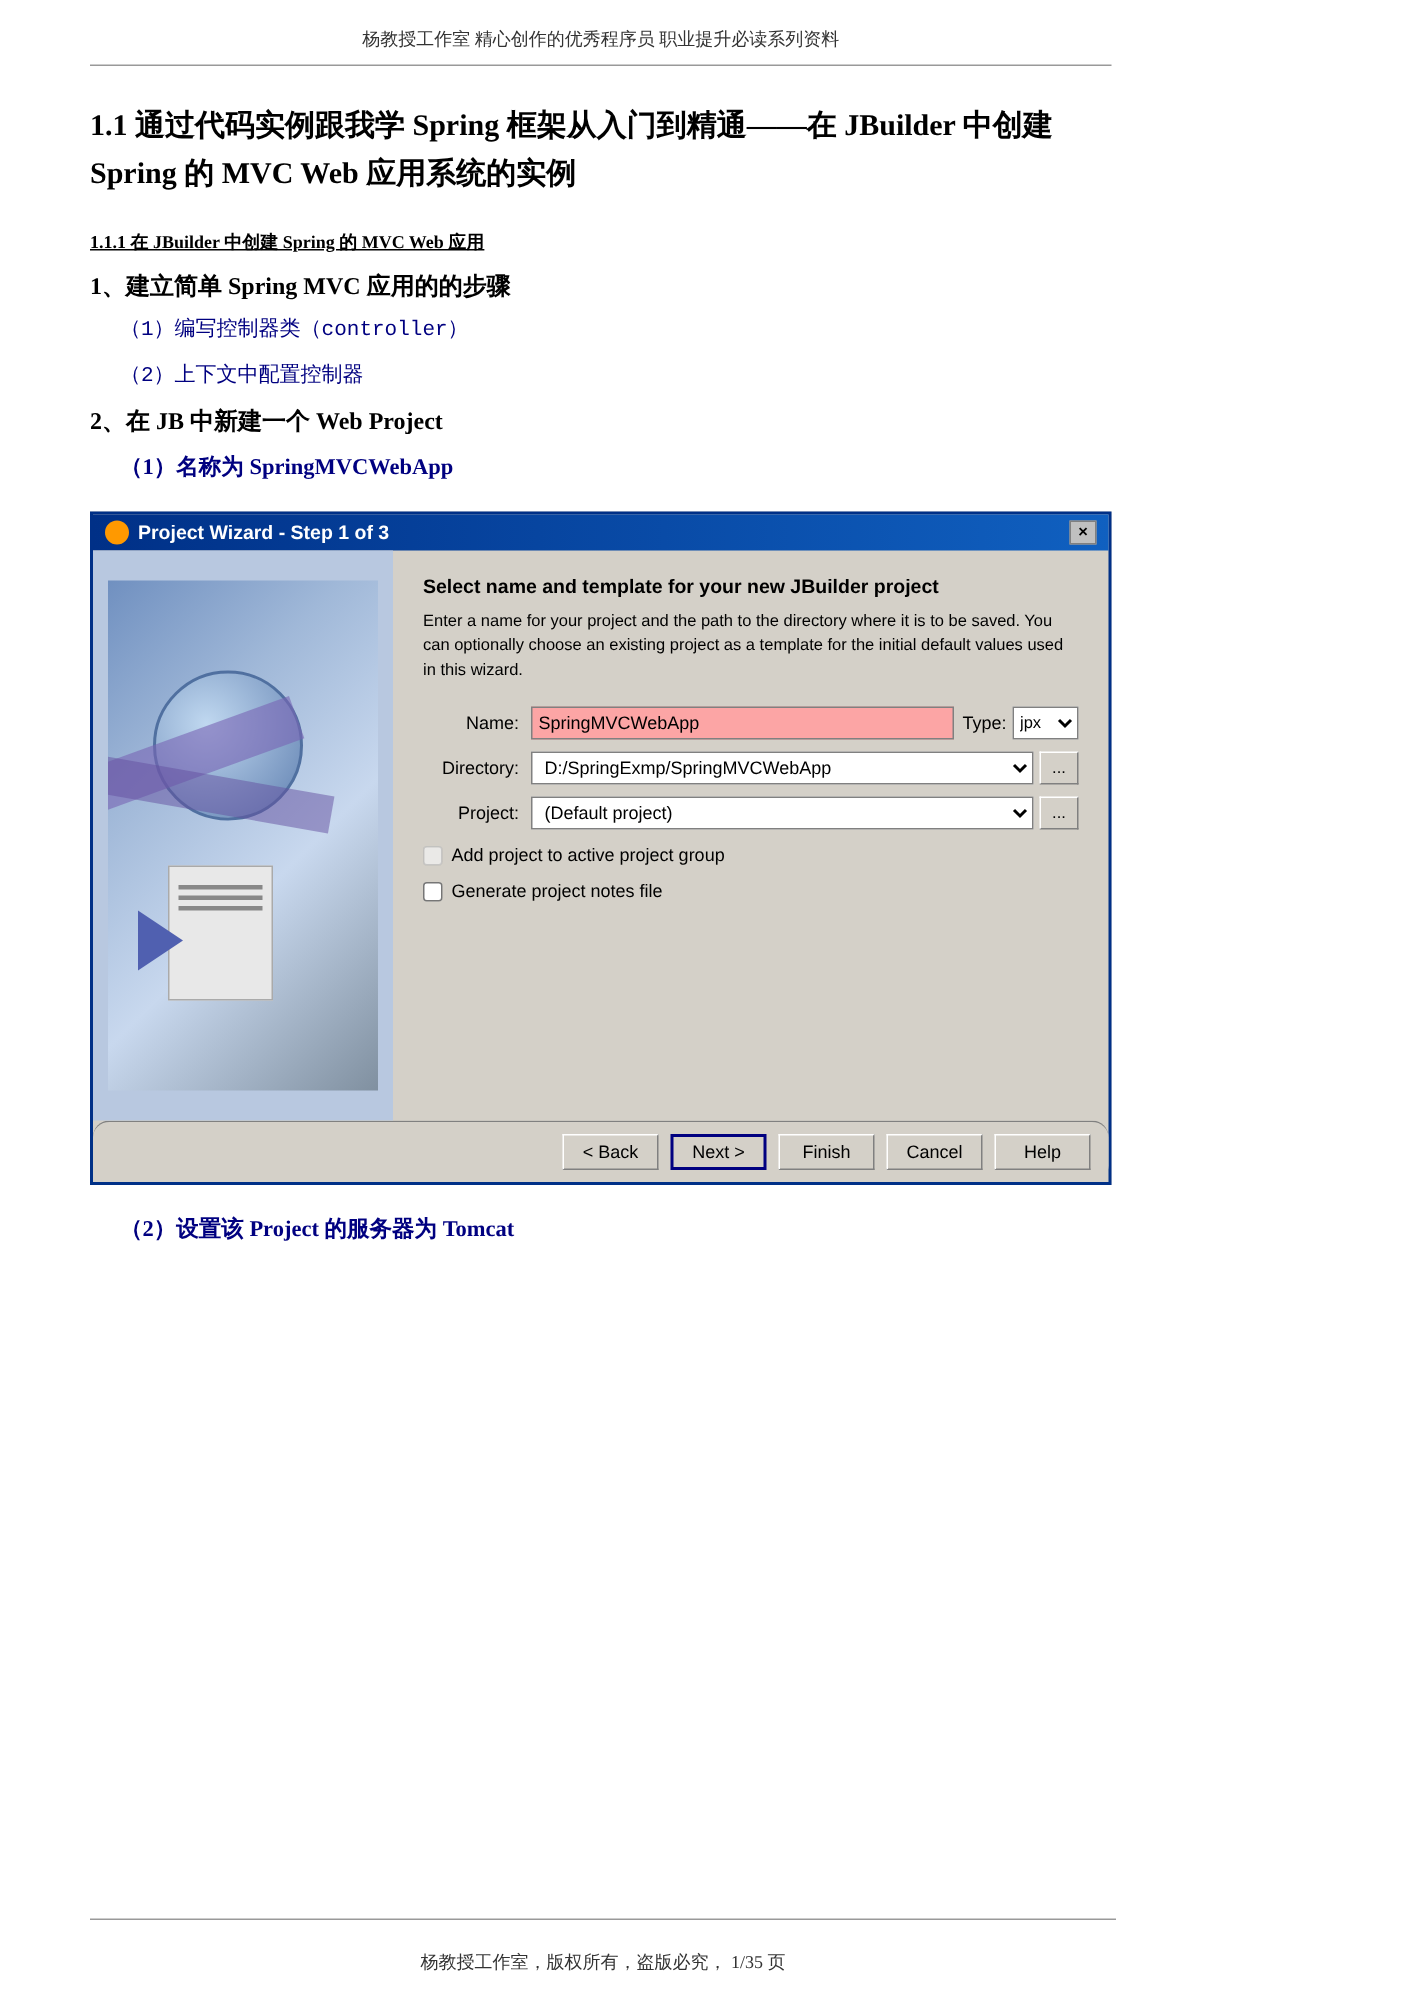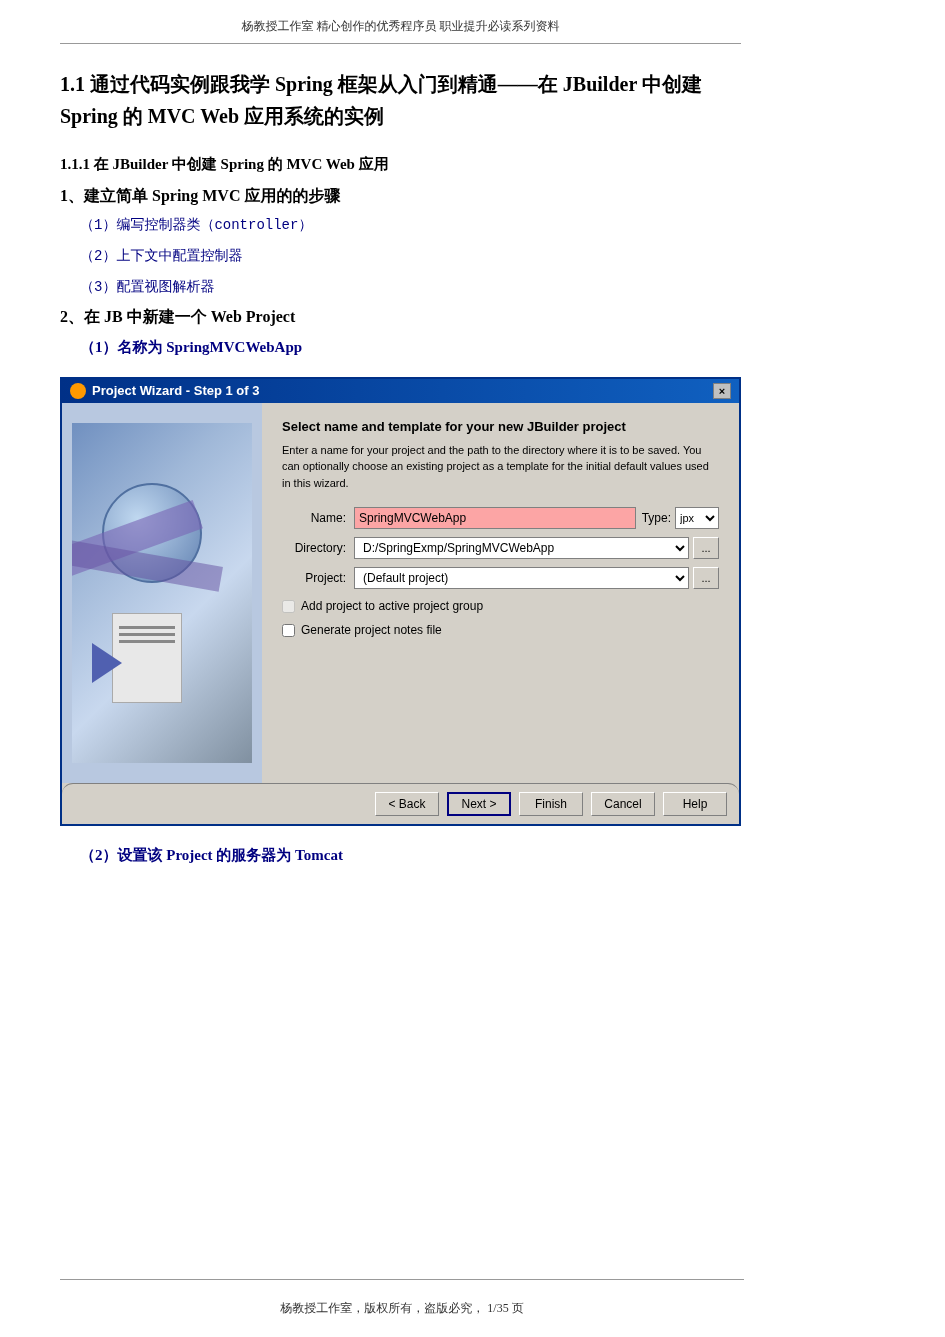--- a/index.html
+++ b/index.html
@@ -33,25 +33,26 @@
 
     .section-title-large {
       font-size: 20px;
       font-weight: bold;
       font-family: "SimSun", "宋体", serif;
       margin: 24px 0 10px 0;
       line-height: 1.6;
     }
 
     .section-title-medium {
-      font-size: 15px;
+      font-size: 12px;
       font-weight: bold;
       font-family: "SimSun", "宋体", serif;
       margin: 20px 0 10px 0;
       line-height: 1.6;
+      text-decoration: underline;
     }
 
     .step-item {
       font-size: 14px;
       font-family: Liberation Mono, monospace;
       margin: 6px 0 6px 20px;
       line-height: 1.8;
       color: #000080;
     }
 
@@ -382,23 +383,20 @@
 
   <div class="step-label-black">
     <span>1、建立简单 Spring MVC 应用的的步骤</span>
   </div>
 
   <div class="step-item">
     <span>（1）编写控制器类（controller）</span>
   </div>
   <div class="step-item">
     <span>（2）上下文中配置控制器</span>
-  </div>
-  <div class="step-item">
-    <span>（3）配置视图解析器</span>
   </div>
 
 
   <div class="step-label-black">
     <span>2、在 JB 中新建一个 Web Project</span>
   </div>
 
   <div class="step-label" style="font-size:15px; font-weight:bold; margin: 10px 0 8px 20px;">
     <span>（1）名称为 SpringMVCWebApp</span>
   </div>

